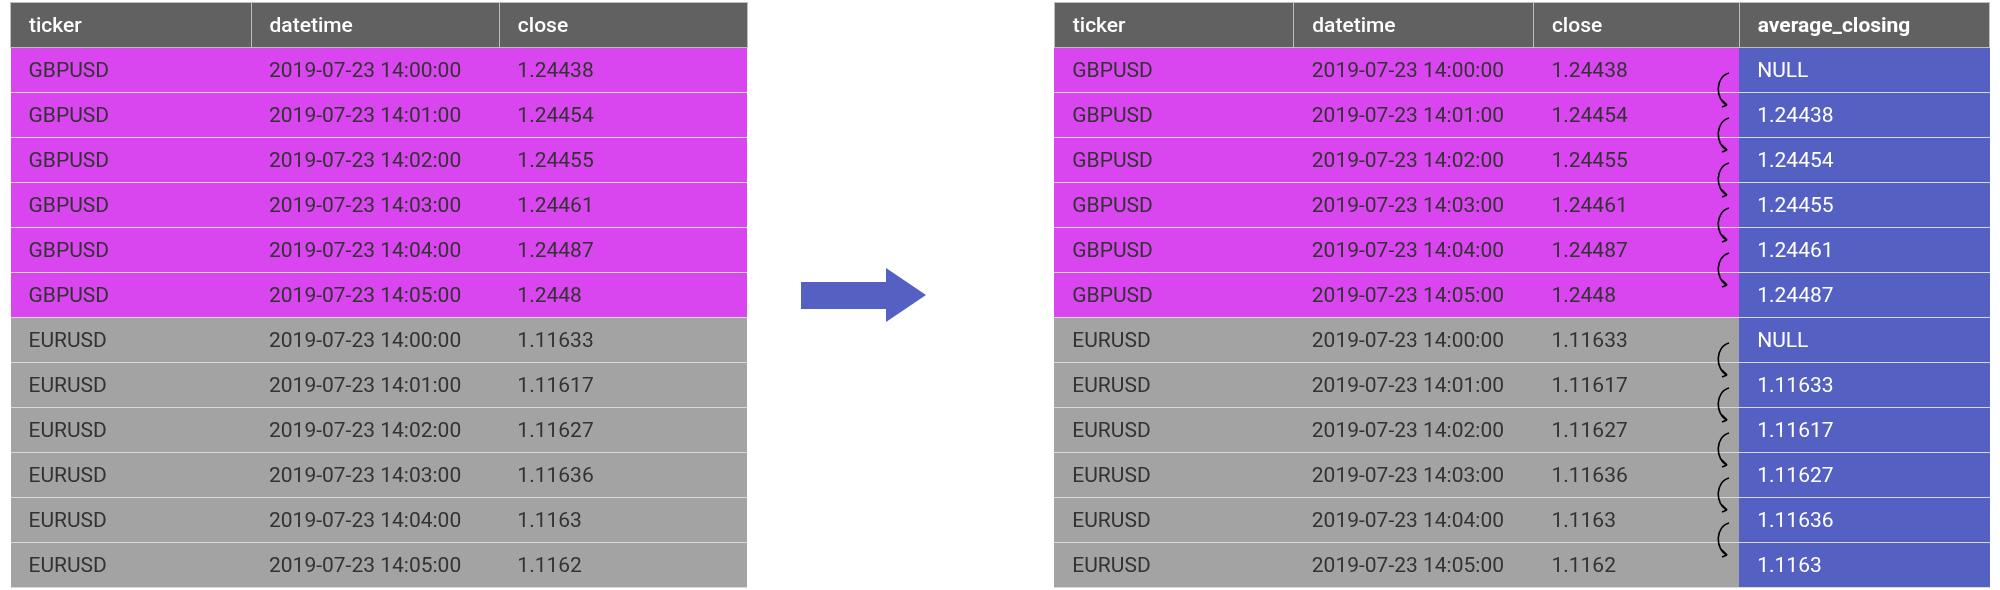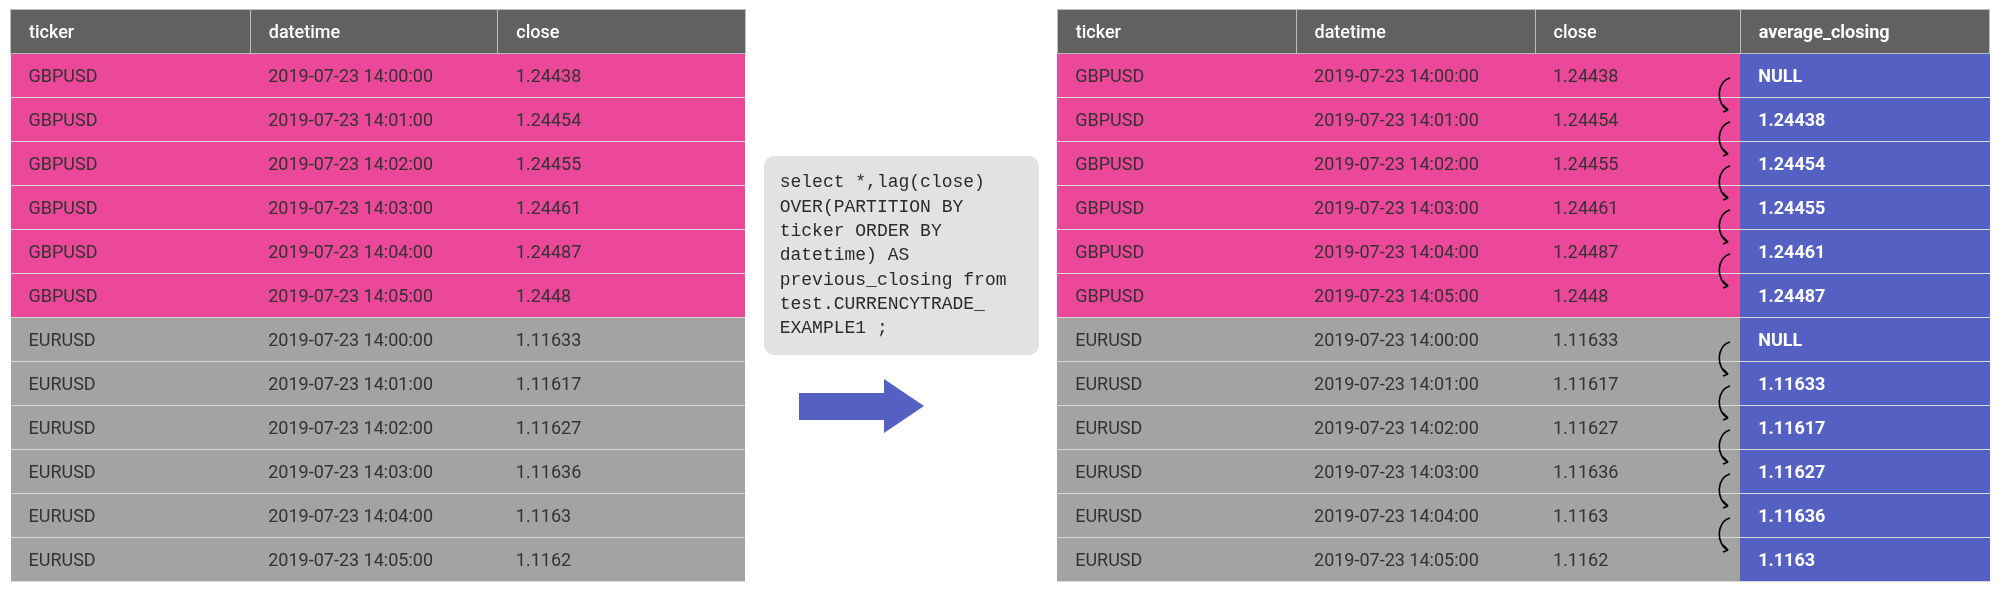--- a/index.html
+++ b/index.html
@@ -8,42 +8,42 @@
     background: #fff;
     width: 2000px;
     height: 590px;
     display: flex;
     align-items: center;
     gap: 18px;
     padding: 10px;
   }
   .tbl {
     border-collapse: collapse;
-    font-size: 18px;
+    font-size: 21px;
     table-layout: fixed;
   }
   .tbl th {
     background: #616161;
     color: #fff;
     font-weight: 500;
     text-align: left;
     padding: 10px 18px;
     border: 1px solid #bdbdbd;
     height: 44px;
   }
   .tbl td {
     padding: 10px 18px;
     border-bottom: 1px solid rgba(0,0,0,0.15);
     color: #333;
     height: 44px;
     position: relative;
   }
-  .green td { background: #ec4899; }
+  .green td { background: #d946ef; }
   .blue  td { background: #a3a3a3; }
-  .purple { background: #5560c3 !important; color: #fff !important; font-weight: 700; margin-left: 39px; }
+  .purple { background: #5560c3 !important; color: #fff !important; font-weight: 400; margin-left: 39px; }
   .purple-header { background: #616161; }
   .tbl-left .c-ticker   { width: 245px; }
   .tbl-left .c-datetime { width: 253px; }
   .tbl-left .c-close    { width: 253px; }
   .tbl-right .c-ticker   { width: 245px; }
   .tbl-right .c-datetime { width: 245px; }
   .tbl-right .c-close    { width: 210px; }
   .tbl-right .c-avg      { width: 253px; font-weight: bold; }
 
   .mid {
@@ -165,27 +165,20 @@
       </tr>
       <tr class="blue">
         <td>EURUSD</td>
         <td>2019-07-23 14:05:00</td>
         <td>1.1162</td>
       </tr>
     </tbody>
 </table>
 
 <div class="mid">
-  <div class="sqlbox">select *,lag(close)
-OVER(PARTITION BY
-ticker ORDER BY
-datetime) AS
-previous_closing from
-test.CURRENCYTRADE_
-EXAMPLE1 ;</div>
   <div class="arrow-shape">
     <div class="shaft"></div>
     <div class="head"></div>
   </div>
 </div>
 
 <table class="tbl tbl-right">
   <thead>
     <tr>
       <th class="c-ticker">ticker</th>

